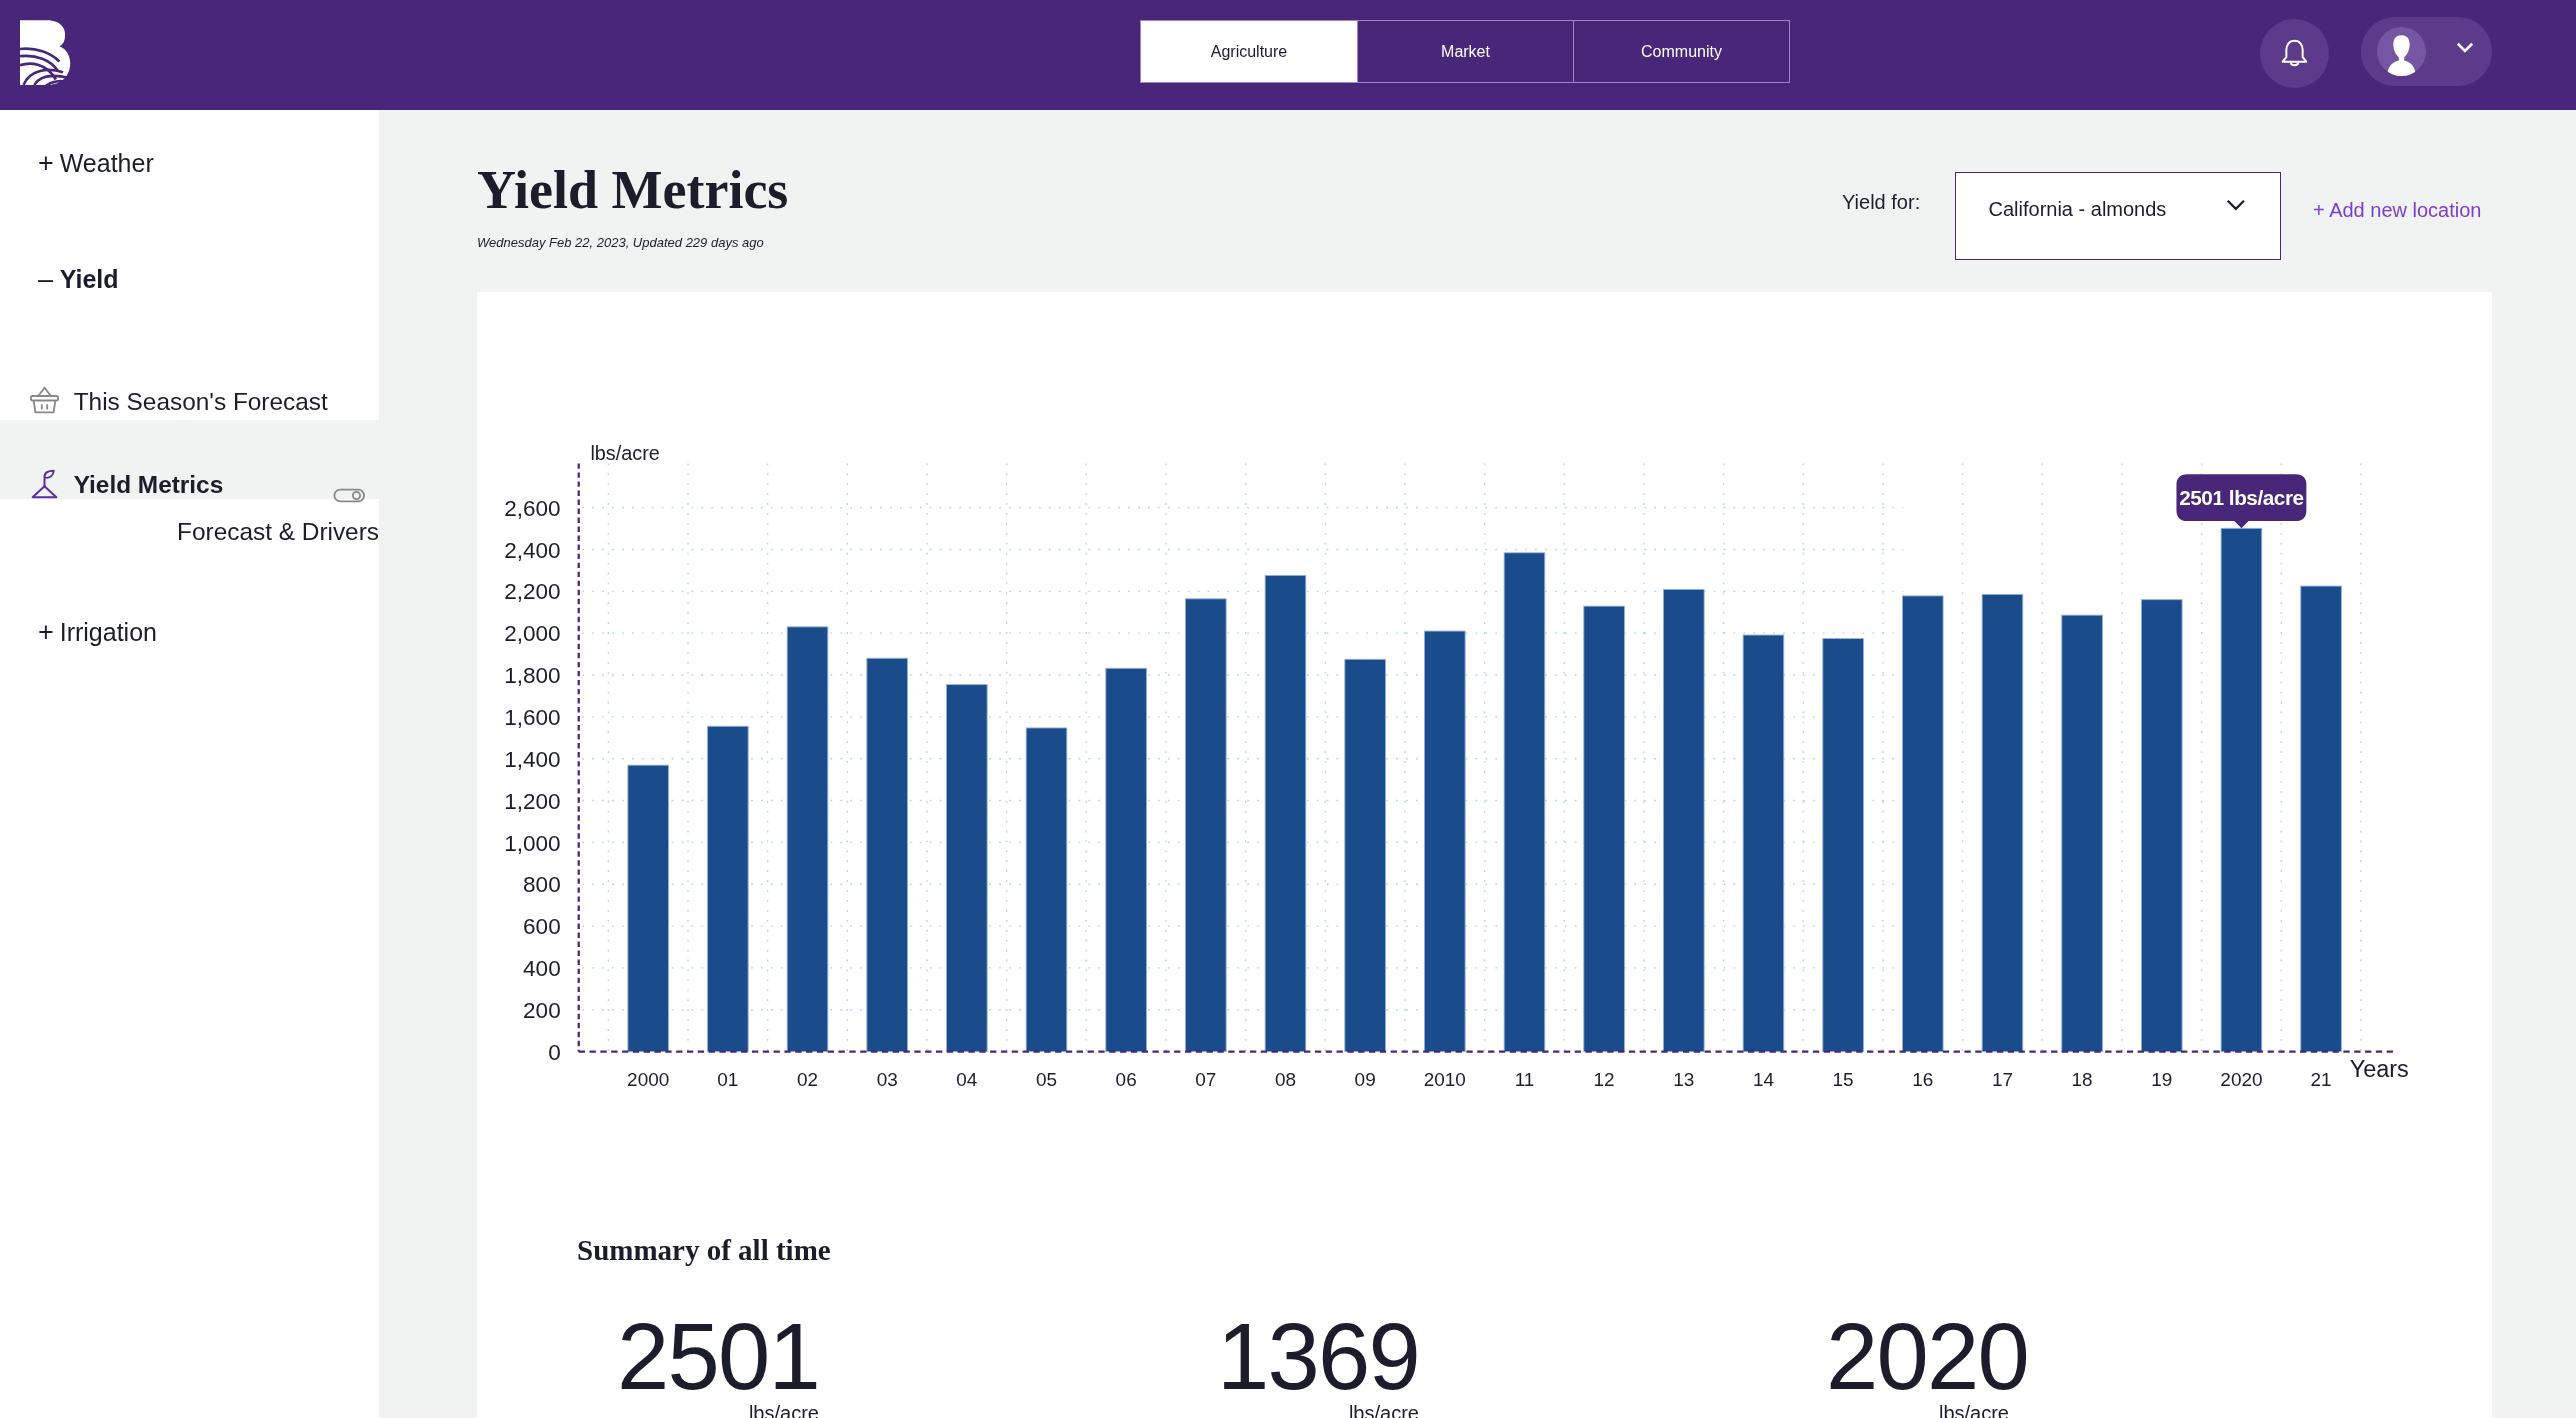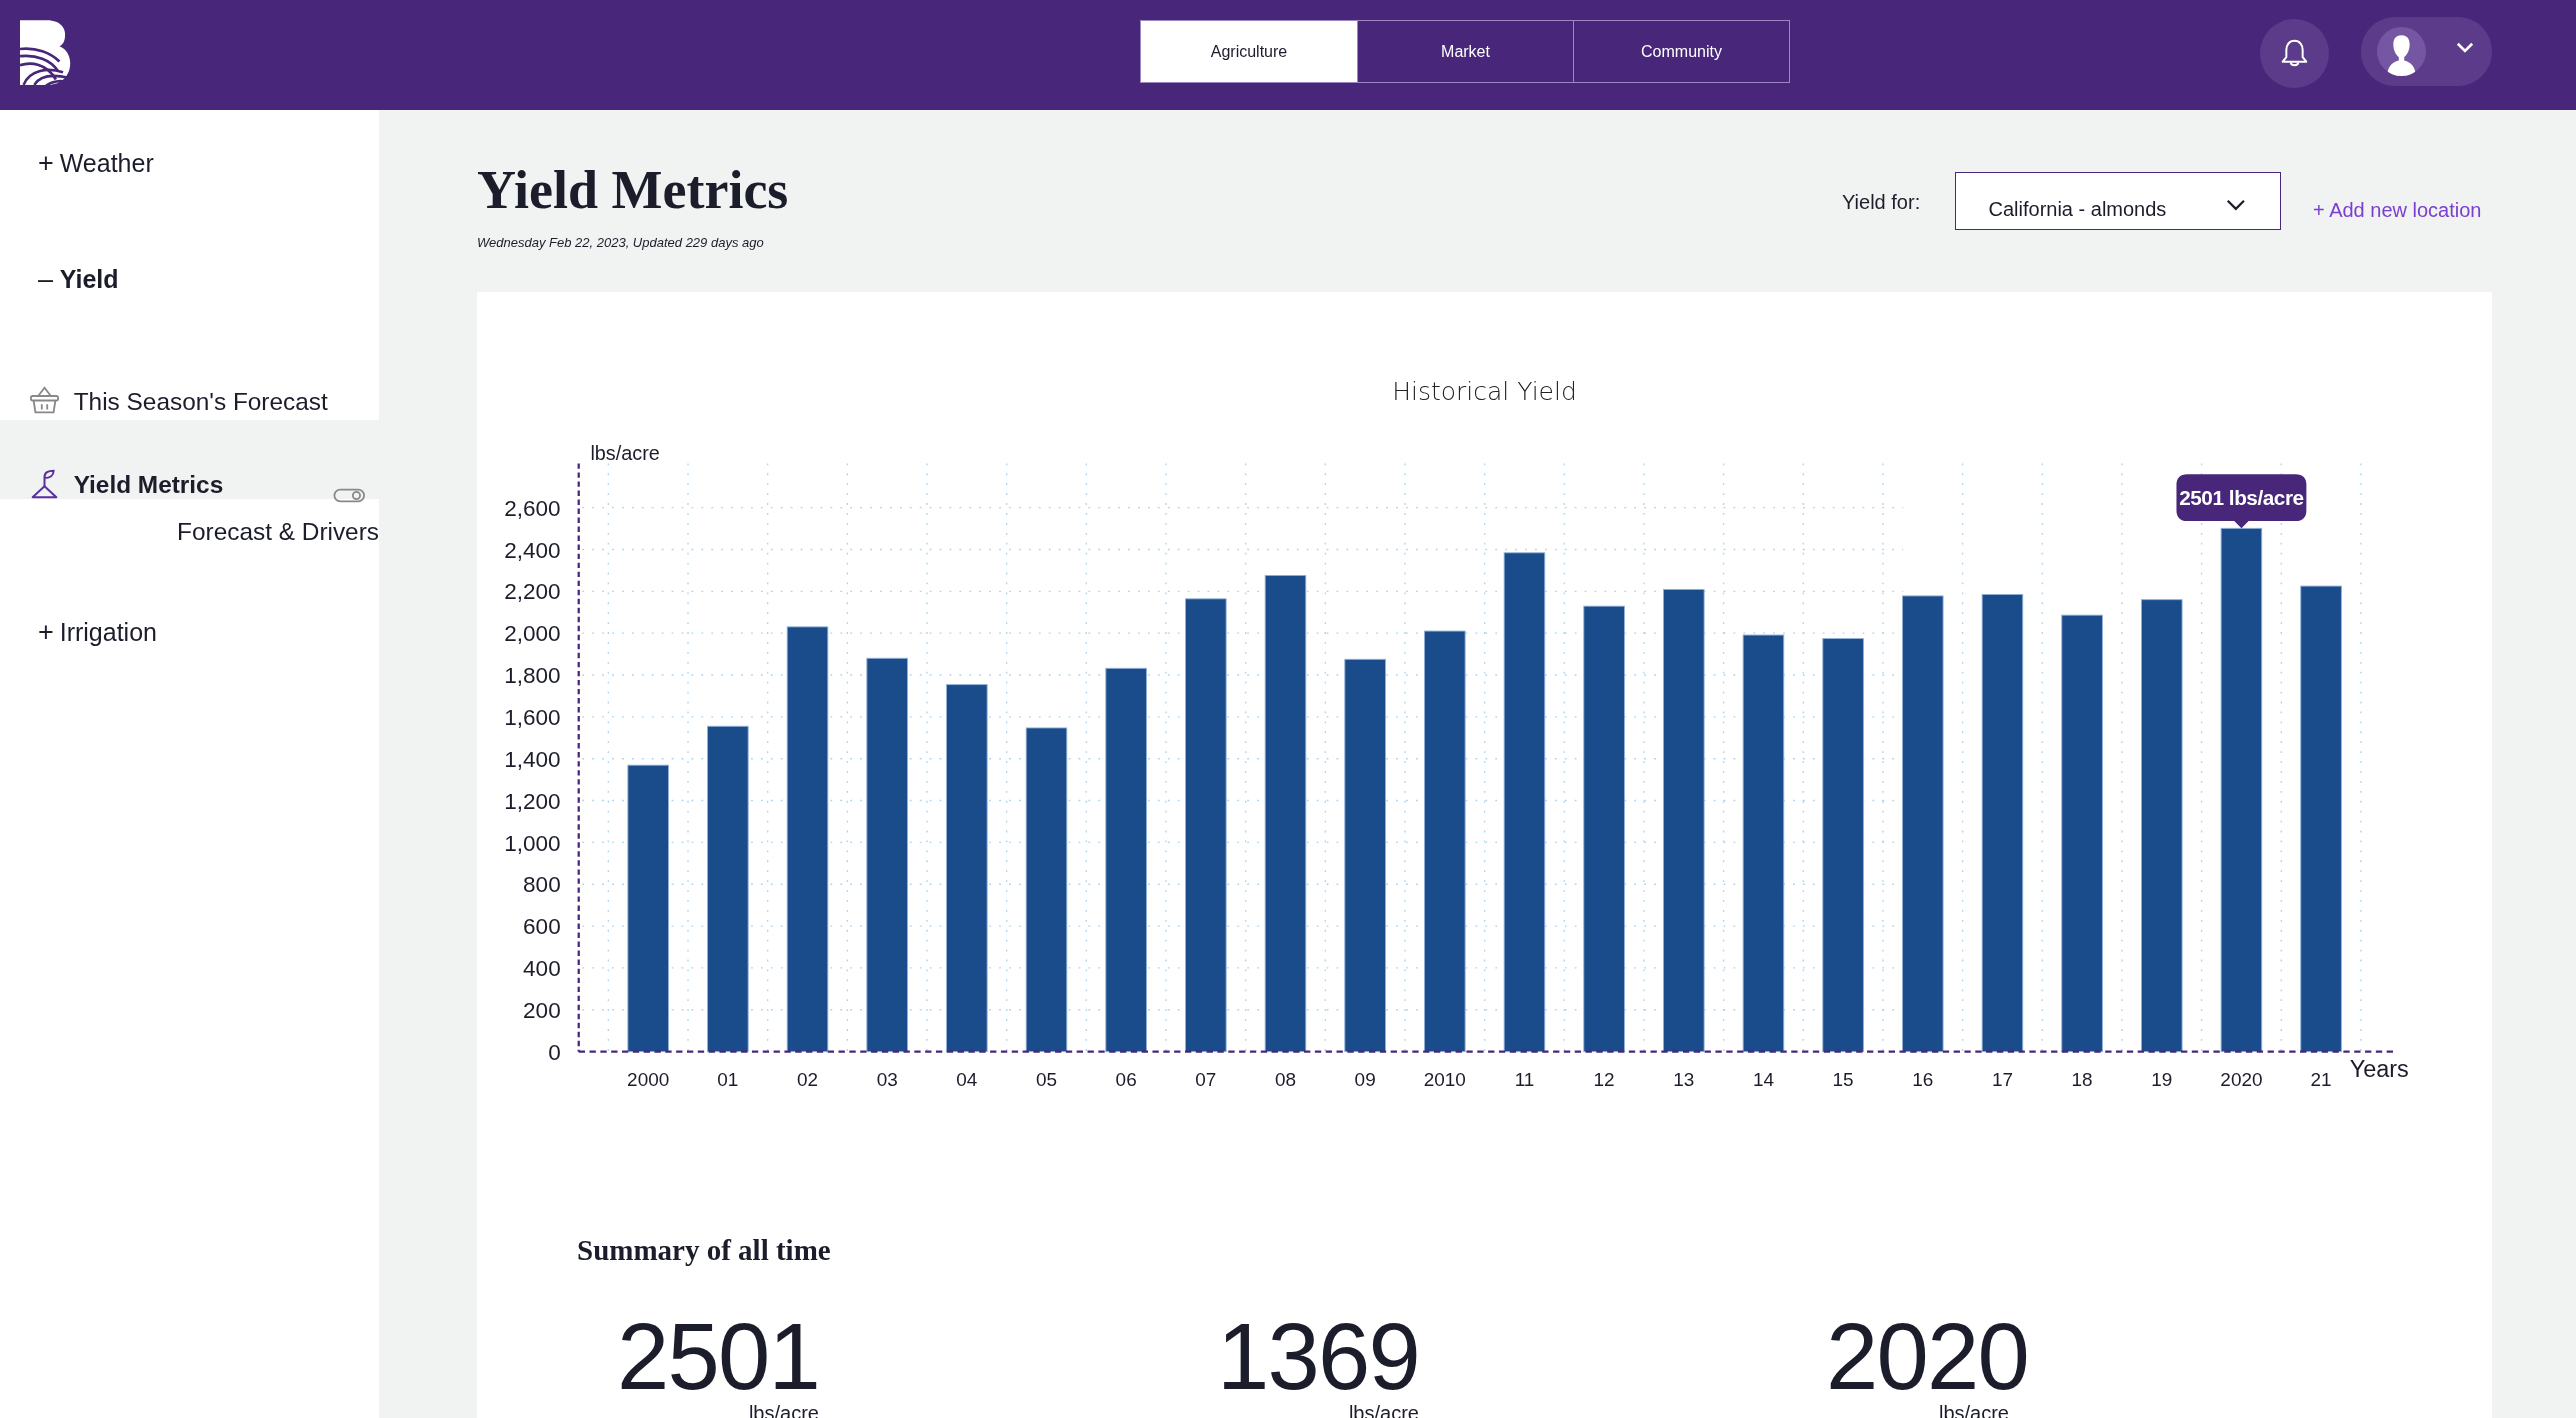--- a/index.html
+++ b/index.html
@@ -27,21 +27,21 @@
   .side-group { position: absolute; left: 38px; font-size: 25px; color: #1c1d2b; cursor: pointer; display: flex; align-items: center; }
   .side-group .sign { display: inline-block; width: 21.7px; font-size: 27px; }
   .side-item { position: absolute; left: 0; width: 379px; height: 79px; display: flex; align-items: flex-end; cursor: pointer; font-size: 24.4px; color: #1c1d2b; }
   .side-item.active { background: #f1f2f2; font-weight: bold; }
   .side-item .ic { width: 36px; height: 31px; margin-left: 26px; margin-right: 11.7px; display: flex; align-items: center; justify-content: center; }
 
   
   .page-title { position: absolute; left: 477px; top: 159px; font-family: "Liberation Serif", serif; font-weight: bold; font-size: 54px; color: #1c1d2b; }
   .page-sub { position: absolute; left: 477px; top: 235px; font-size: 13px; color: #1c1d2b; font-style: italic; }
   .yield-for-label { position: absolute; left: 1842px; top: 191px; font-size: 20px; color: #1c1d2b; }
-  .loc-select { position: absolute; left: 1955px; top: 172px; width: 326px; height: 58px; background: #fff;
+  .loc-select { position: absolute; left: 1955px; top: 172px; width: 326px; height: 88px; background: #fff;
                 border: 1.8px solid #48277a; cursor: pointer; }
   .loc-select .val { position: absolute; left: 32.5px; top: 25px; font-size: 20px; color: #1c1d2b; }
   .loc-select .chev { position: absolute; left: 269px; top: 25px; }
   .add-loc { position: absolute; left: 2313px; top: 199px; font-size: 20px; color: #7a3fd0; cursor: pointer; }
 
   
   .card { position: absolute; left: 477px; top: 292px; width: 2015px; height: 1126px; background: #fff; }
   .chart-title { position: absolute; left: 0; width: 2015px; top: 85px; text-align: center; font-family: "DejaVu Sans", sans-serif; font-size: 25px; color: #222; font-weight: 300; }
 
   svg.chart { position: absolute; left: 0; top: 0; }
@@ -154,21 +154,20 @@
 <div class="yield-for-label">Yield for:</div>
 <div class="loc-select">
   <span class="val">California - almonds</span>
   <svg class="chev" width="21.7" height="14.4" viewBox="0 0 24 16">
     <path d="M3 3 L12 12 L21 3" fill="none" stroke="#1c1d2b" stroke-width="2.5"></path>
   </svg>
 </div>
 <div class="add-loc">+ Add new location</div>
 
 <div class="card">
-  <div class="chart-title">Historical Yield</div>
 
   <svg class="chart" id="chart" width="2015" height="830" viewBox="0 0 2232 920">
     <g id="grid-v">
         <line x1="144.85" x2="144.85" y1="190" y2="842" stroke="#a9d5f0" stroke-width="1.5" stroke-dasharray="2 9"></line>
         <line x1="233.14999999999998" x2="233.14999999999998" y1="190" y2="842" stroke="#a9d5f0" stroke-width="1.5" stroke-dasharray="2 9"></line>
         <line x1="321.45" x2="321.45" y1="190" y2="842" stroke="#a9d5f0" stroke-width="1.5" stroke-dasharray="2 9"></line>
         <line x1="409.75" x2="409.75" y1="190" y2="842" stroke="#a9d5f0" stroke-width="1.5" stroke-dasharray="2 9"></line>
         <line x1="498.04999999999995" x2="498.04999999999995" y1="190" y2="842" stroke="#a9d5f0" stroke-width="1.5" stroke-dasharray="2 9"></line>
         <line x1="586.35" x2="586.35" y1="190" y2="842" stroke="#a9d5f0" stroke-width="1.5" stroke-dasharray="2 9"></line>
         <line x1="674.65" x2="674.65" y1="190" y2="842" stroke="#a9d5f0" stroke-width="1.5" stroke-dasharray="2 9"></line>

